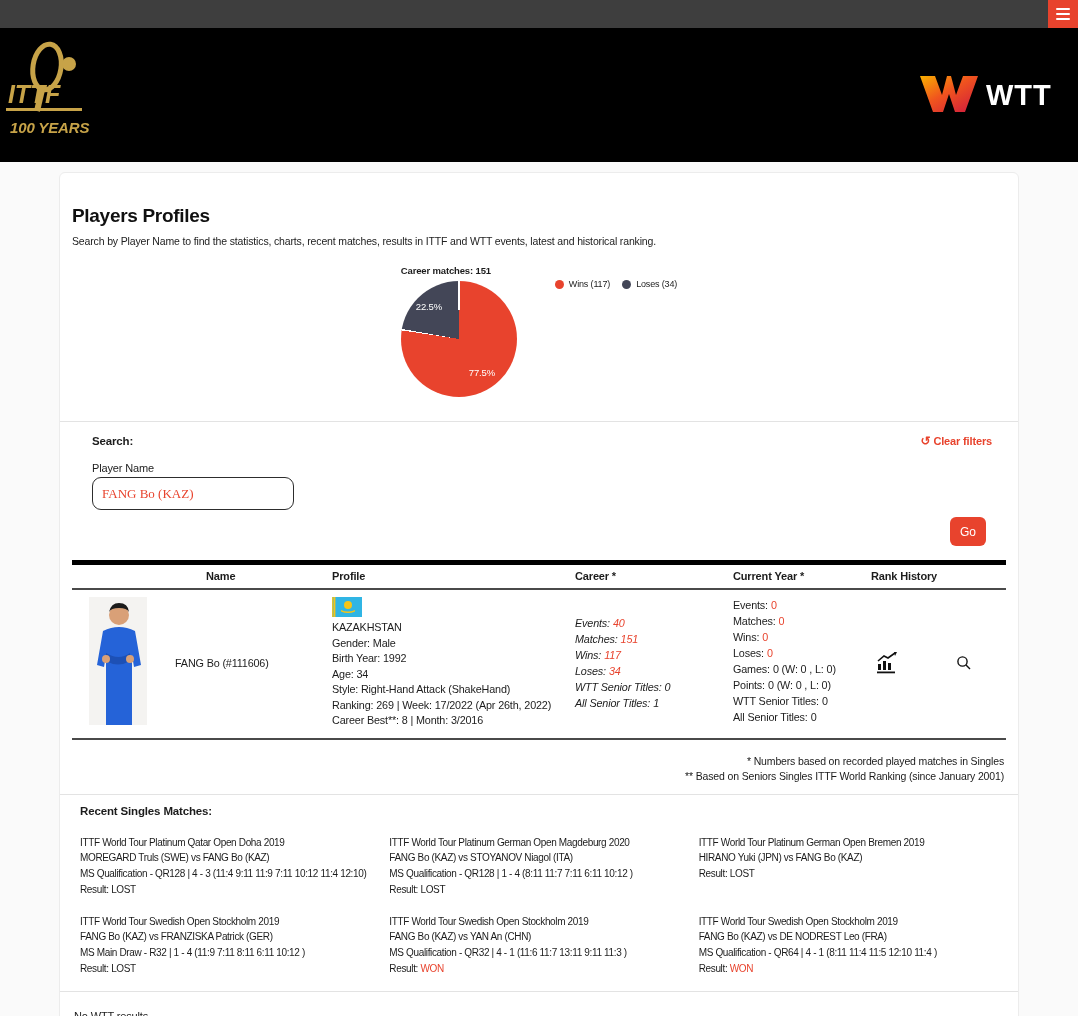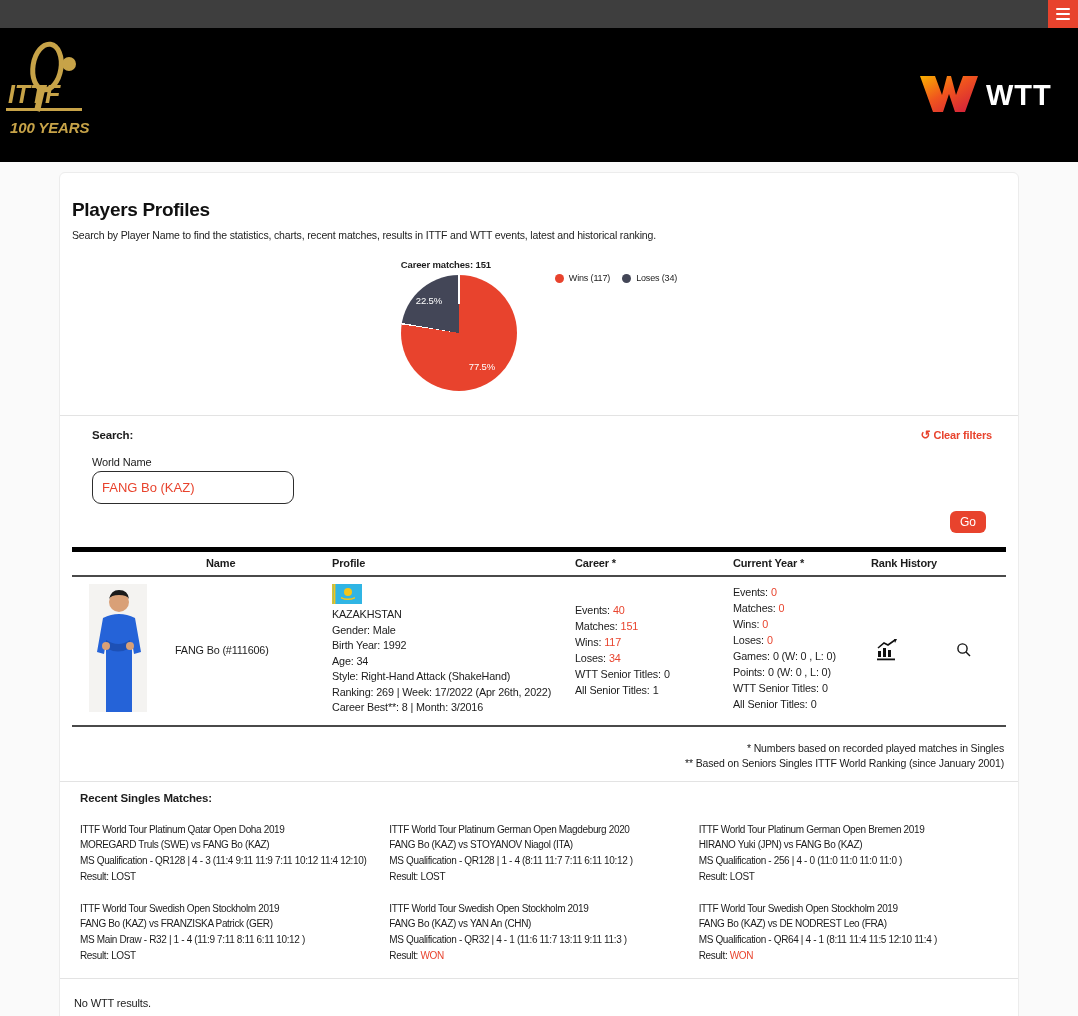--- a/index.html
+++ b/index.html
@@ -13,21 +13,21 @@
   .topbar { height:28px; background:#3e3e3e; position:relative; }
   .menu-btn { position:absolute; right:0; top:0; width:30px; height:28px; background:var(--accent);
     display:flex; flex-direction:column; align-items:center; justify-content:center; gap:3px; cursor:pointer; border:none; }
   .menu-btn span { display:block; width:14px; height:2px; background:#fff; border-radius:1px; }
   
   .hero { height:134px; background:#000; display:flex; align-items:center; justify-content:space-between; gap:48px; }
   .hero a { display:block; }
   
   .main { display:flex; justify-content:center; padding-top:10px; }
   .card { width:960px; background:#fff; border:1px solid #ececec; border-radius:6px; padding:14px 12px 0; }
-  h1 { font-size:19px; margin:12px 0 0; color:#101010; letter-spacing:-0.3px; }
+  h1 { font-size:19px; margin:18px 0 0; color:#101010; letter-spacing:-0.3px; }
   .subtitle { font-size:10.5px; margin-top:8px; color:#222; }
   
   .pie-row { display:flex; justify-content:center; align-items:flex-start; gap:38px; margin:18px 0 24px; }
   .pie-title { font-size:9.5px; font-weight:bold; }
   .pie { width:116px; height:116px; border-radius:50%; position:relative; margin-top:5px;
     background: conic-gradient(#fff 0deg 1deg, var(--accent) 1deg 278.5deg, #fff 278.5deg 280deg, var(--slate) 280deg 359deg, #fff 359deg 360deg); }
   .pie-label { position:absolute; color:#fff; font-size:9.5px; font-weight:normal; }
   .pl-loss { left:15px; top:20px; }
   .pl-win { left:68px; top:86px; }
   .legend { margin-top:14px; display:flex; gap:12px; }
@@ -36,34 +36,34 @@
   .dot.win { background:var(--accent); } .dot.loss { background:var(--slate); }
   .divider { height:1px; background:#e3e3e3; margin:0 -12px; }
   
   .search { padding:13px 14px 10px 20px; }
   .search-row { display:flex; justify-content:space-between; align-items:center; }
   .search-label { font-size:11.5px; font-weight:bold; }
   .clear-filters { color:var(--accent); font-size:11px; font-weight:bold; text-decoration:none; display:flex; align-items:center; gap:3px; }
   .clear-filters .ico { font-size:12px; line-height:1; }
   .pn-label { font-size:11px; margin-top:15px; }
   .pn-input { display:block; margin-top:3px; width:202px; height:33px; border:1.6px solid #2d2d2d; border-radius:9px;
-    padding:12px 9px; color:var(--accent); font-size:13px; font-family:Liberation Sans, sans-serif; background:#fff; }
-  .go-btn { display:block; margin:7px 6px 4px auto; width:36px; height:22px; background:var(--accent); color:#fff;
+    padding:12px 9px; color:var(--accent); font-size:13px; font-family:Liberation Serif, serif; background:#fff; }
+  .go-btn { display:block; margin:7px 6px 4px auto; width:36px; height:29px; background:var(--accent); color:#fff;
     border:none; border-radius:6px; font-size:12px; cursor:pointer; font-family:"Liberation Sans",sans-serif;text-align:center; }
   
   .thead, .trow { display:grid; grid-template-columns:100px 150px 250px 160px 138px 1fr; }
   .thead { border-top:5px solid #000000; border-bottom:2px solid #4a4a4a; padding:5px 0 6px; font-size:11px; font-weight:bold; }
   .h-name { padding-left:34px; } .h-profile { padding-left:10px; } .h-career { padding-left:3px; }
   .h-current { padding-left:1px; } .h-rank { padding-left:1px; }
   .trow { border-bottom:2px solid #4a4a4a; padding:7px 0 9px; font-size:10.8px; }
   .cell-photo { padding-left:17px; }
   .cell-name { display:flex; align-items:center; padding-left:3px; font-size:10.8px; }
   .cell-profile { padding-left:10px; line-height:15.5px; }
   .flag { display:block; margin-bottom:3px; }
-  .cell-career { padding-left:3px; line-height:16px; align-self:center; }
+  .cell-career { padding-left:3px; line-height:16px; align-self:center;font-style:italic; }
   .cell-current { padding-left:1px; line-height:16px; }
   .cell-rank { display:flex; align-items:center; justify-content:space-between; padding:0 34px 0 6px; }
   .red { color:var(--accent); }
   .stat-row span:first-child { margin-right:3px; }
   .icon-btn { background:none; border:none; cursor:pointer; padding:0; display:flex; align-items:center; }
   
   .footnotes { text-align:right; font-size:10.5px; line-height:15px; padding:14px 2px 10px; color:#1a1a1a; }
   
   .recent { padding:10px 8px 14px; }
   .recent-title { font-size:11.5px; font-weight:bold; }
@@ -141,21 +141,21 @@
     <div class="divider"></div>
 
     <div class="search">
       <div class="search-row">
         <span class="search-label">Search:</span>
         <a class="clear-filters">
           <span class="ico">↺</span>
           <span>Clear filters</span>
         </a>
       </div>
-      <div class="pn-label">World Name</div>
+      <div class="pn-label">Player Name</div>
       <input class="pn-input" type="text" value="FANG Bo (KAZ)" style="">
       <button class="go-btn">Go</button>
     </div>
 
     <div class="ptable">
       <div class="thead">
         <div></div>
         <div class="h-name">Name</div>
         <div class="h-profile">Profile</div>
         <div class="h-career">Career *</div>
@@ -250,21 +250,20 @@
         </div>
         <div class="match">
           <div>ITTF World Tour Platinum German Open Magdeburg 2020</div>
           <div>FANG Bo (KAZ) vs STOYANOV Niagol (ITA)</div>
           <div>MS Qualification - QR128 | 1 - 4 (8:11 11:7 7:11 6:11 10:12 )</div>
           <div><span>Result:</span> <span>LOST</span></div>
         </div>
         <div class="match">
           <div>ITTF World Tour Platinum German Open Bremen 2019</div>
           <div>HIRANO Yuki (JPN) vs FANG Bo (KAZ)</div>
-          <div>MS Qualification - 256 | 4 - 0 (11:0 11:0 11:0 11:0 )</div>
           <div><span>Result:</span> <span>LOST</span></div>
         </div>
         <div class="match">
           <div>ITTF World Tour Swedish Open Stockholm 2019</div>
           <div>FANG Bo (KAZ) vs FRANZISKA Patrick (GER)</div>
           <div>MS Main Draw - R32 | 1 - 4 (11:9 7:11 8:11 6:11 10:12 )</div>
           <div><span>Result:</span> <span>LOST</span></div>
         </div>
         <div class="match">
           <div>ITTF World Tour Swedish Open Stockholm 2019</div>

